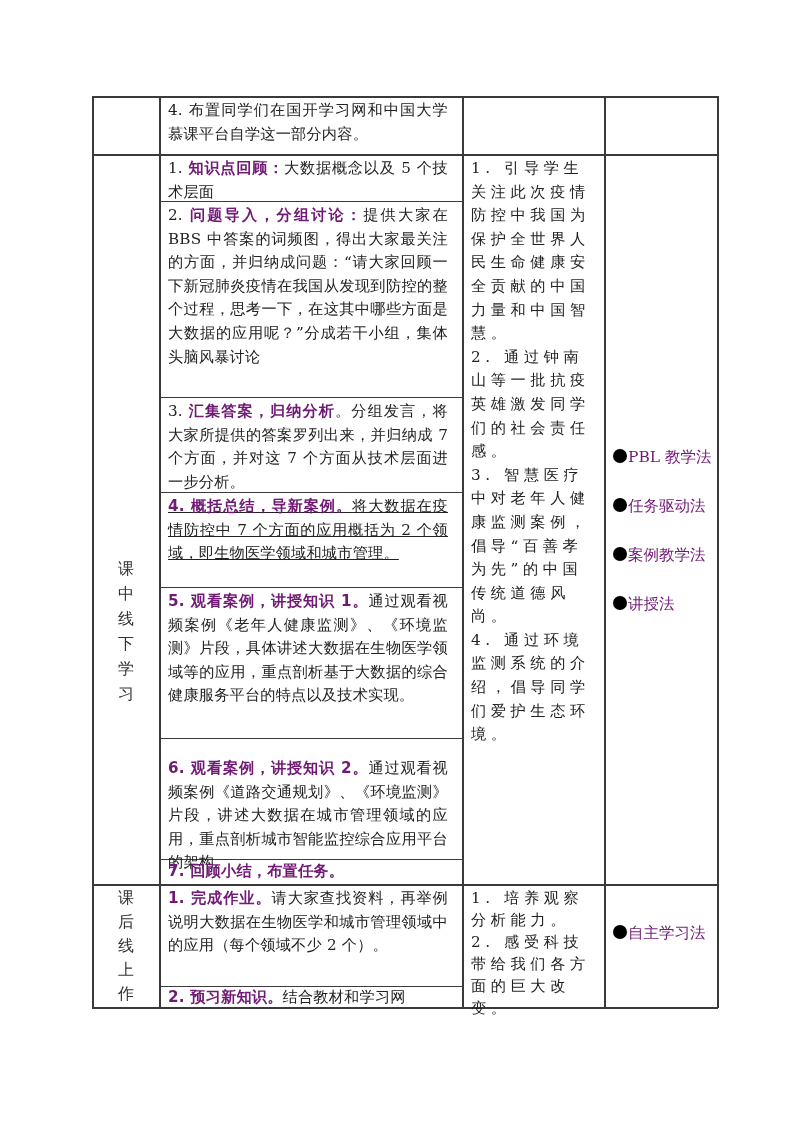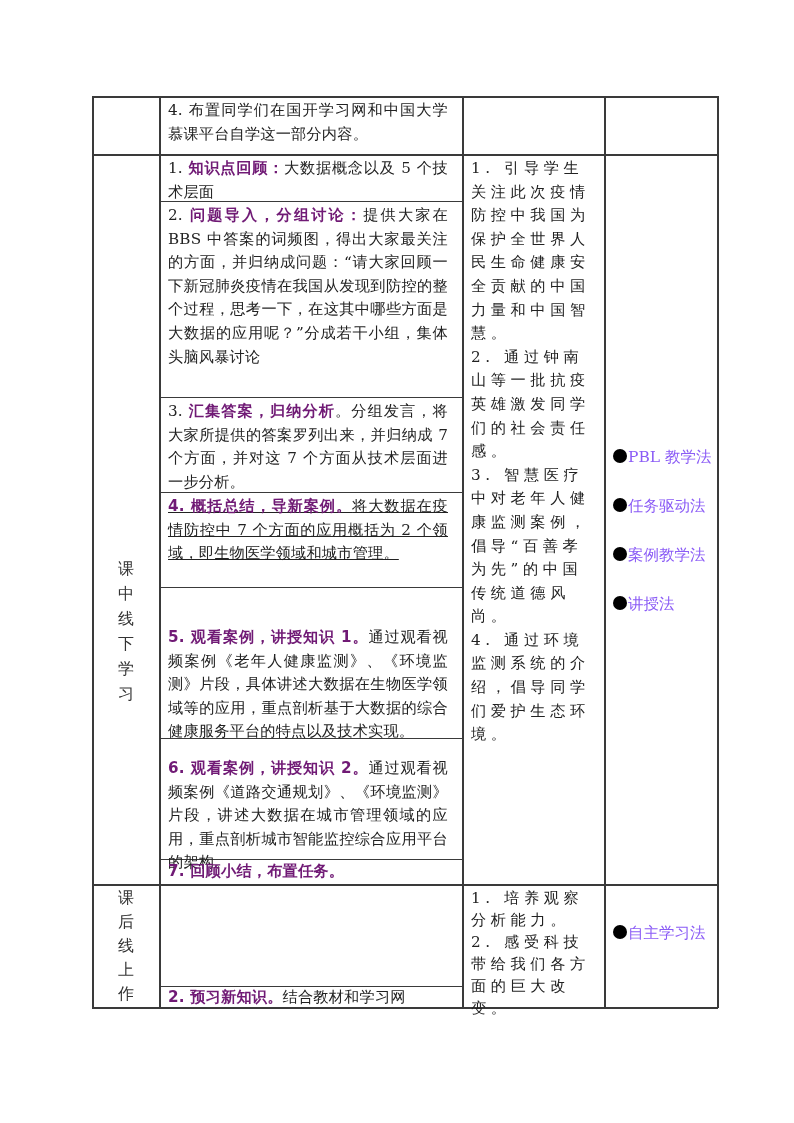--- a/index.html
+++ b/index.html
@@ -9,21 +9,21 @@
   .line { position:absolute; background:#3a3a3a; }
   .cell { position:absolute; box-sizing:border-box; padding:2px 14px 0 8px;
           font-size:15.2px; line-height:23.6px; letter-spacing:0.2px;
           text-align:justify; }
   .cell b { font-family: "DejaVu Sans", "Liberation Sans", sans-serif; font-weight:bold; color:#701a75; }
   .narrow { letter-spacing:4.6px; text-align:left; padding-right:2px; }
   .vert { position:absolute; box-sizing:border-box; text-align:center;
           font-size:16px; line-height:25px; color:#333; }
   .vert span { display:block; }
   .methods { position:absolute; box-sizing:border-box; padding:0 4px 0 8px;
-             font-size:15.5px; line-height:25px; color:#8b5cf6; }
+             font-size:15.5px; line-height:25px; color:#701a75; }
   .methods .item { margin-bottom:24px; }
   .dot { display:inline-block; width:14px; height:14px; border-radius:50%;
          background:#000; vertical-align:-1px; margin-right:1px; }
 </style>
 </head>
 <body>
 
 <div class="page">
 
   <div class="line" style="left:92px;top:96px;width:626px;height:1.5px;"></div>
@@ -63,21 +63,21 @@
   </div>
   <div class="cell" style="left:160px;top:202px;width:302px;height:195px;">
     <span>2. </span><b>问题导入，分组讨论：</b><span>提供大家在 BBS 中答案的词频图，得出大家最关注的方面，并归纳成问题：“请大家回顾一下新冠肺炎疫情在我国从发现到防控的整个过程，思考一下，在这其中哪些方面是大数据的应用呢？”分成若干小组，集体头脑风暴讨论</span>
   </div>
   <div class="cell" style="left:160px;top:398px;width:302px;height:94px;">
     <span>3. </span><b>汇集答案，归纳分析</b><span>。分组发言，将大家所提供的答案罗列出来，并归纳成 7 个方面，并对这 7 个方面从技术层面进一步分析。</span>
   </div>
   <div class="cell" style="left:160px;top:493px;width:302px;height:94px;text-decoration:underline;">
     <b>4. </b><b>概括总结，导新案例。</b><span>将大数据在疫情防控中 7 个方面的应用概括为 2 个领域，即生物医学领域和城市管理。</span>
   </div>
-  <div class="cell" style="left:160px;top:588px;width:302px;height:150px;margin-top:36px;">
+  <div class="cell" style="left:160px;top:588px;width:302px;height:150px;">
     <b>5. </b><b>观看案例，讲授知识 1。</b><span>通过观看视频案例《老年人健康监测》、《环境监测》片段，具体讲述大数据在生物医学领域等的应用，重点剖析基于大数据的综合健康服务平台的特点以及技术实现。</span>
   </div>
   <div class="cell" style="left:160px;top:739px;width:302px;height:120px;margin-top:16px;">
     <b>6. </b><b>观看案例，讲授知识 2。</b><span>通过观看视频案例《道路交通规划》、《环境监测》片段，讲述大数据在城市管理领域的应用，重点剖析城市智能监控综合应用平台的架构。</span>
   </div>
   <div class="cell" style="left:160px;top:860px;width:302px;height:24px;padding-top:0;">
     <b>7. </b><b>回顾小结，布置任务。</b>
   </div>
 
   <div class="cell narrow" style="left:463px;top:155px;width:141px;height:704px;">
@@ -95,20 +95,23 @@
   </div>
 
   <div class="vert" style="left:93px;top:886px;width:66px;line-height:24px;">
     <span>课</span>
     <span>后</span>
     <span>线</span>
     <span>上</span>
     <span>作</span>
   </div>
 
+  <div class="cell" style="left:160px;top:885px;width:302px;height:101px;">
+    <b>1. </b><b>完成作业。</b><span>请大家查找资料，再举例说明大数据在生物医学和城市管理领域中的应用（每个领域不少 2 个）。</span>
+  </div>
   <div class="cell" style="left:160px;top:987px;width:302px;height:20px;padding-top:0;line-height:21px;overflow:hidden;">
     <b>2. </b><b>预习新知识。</b><span>结合教材和学习网</span>
   </div>
 
   <div class="cell narrow" style="left:463px;top:885px;width:141px;height:122px;line-height:22px;">
     <div>1. 培养观察分析能力。</div>
     <div>2. 感受科技带给我们各方面的巨大改变。</div>
   </div>
 
   <div class="methods" style="left:605px;top:921px;width:112px;">

